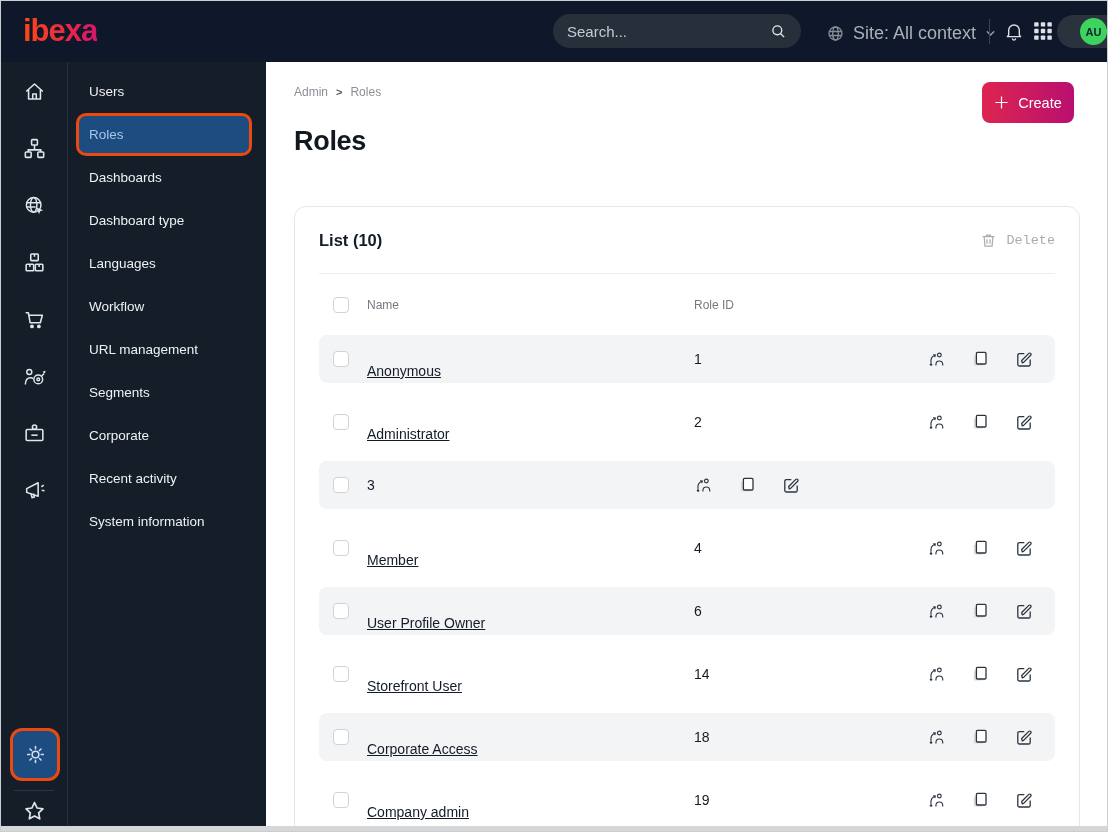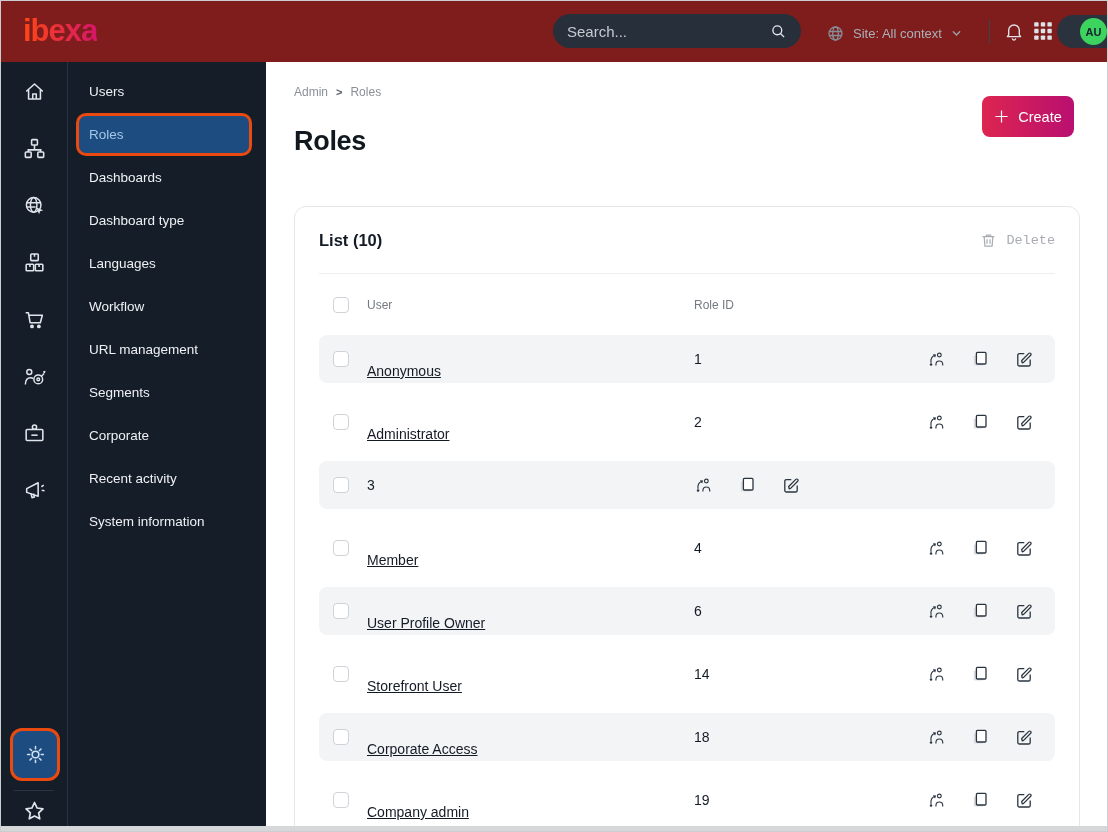--- a/index.html
+++ b/index.html
@@ -2,29 +2,29 @@
 <html><head>
 <meta charset="utf-8">
 <style>
   * { margin:0; padding:0; box-sizing:border-box; }
   html,body { width:1108px; height:832px; }
   body { font-family:"Liberation Sans", sans-serif; background:#fff; }
   .screen { position:relative; width:1108px; height:832px; border:1px solid #cbcdd0; overflow:hidden; background:#fff; }
   .bottom-frame { position:absolute; left:0; right:0; bottom:0; height:5px; background:#d6d7d8; z-index:60; }
 
   
-  .topbar { position:absolute; left:0; top:0; width:100%; height:61px; background:#7f1d1d; z-index:10; }
+  .topbar { position:absolute; left:0; top:0; width:100%; height:61px; background:#0f172a; z-index:10; }
   .logo { position:absolute; left:22px; top:12px; font-size:31px; font-weight:bold; letter-spacing:-1px;
           background:linear-gradient(90deg,#ff4713,#d6156b); -webkit-background-clip:text; background-clip:text; color:transparent; cursor:pointer; }
   .search { position:absolute; left:552px; top:13px; width:248px; height:34px; background:#272f3a; border-radius:17px;
             display:flex; align-items:center; padding:0 14px; }
   .search input { flex:1; background:transparent; border:none; outline:none; color:#dfe3e8; font-size:15px; font-family:inherit; }
   .search input::placeholder { color:#c6cbd2; }
   .search .sicon { color:#e3e7ec; width:17px; height:17px; cursor:pointer; }
-  .site { position:absolute; left:826px; top:0; height:64px; display:flex; align-items:center; gap:9px; color:#a9b0b8; font-size:13px; cursor:pointer;justify-content:space-between; }
+  .site { position:absolute; left:826px; top:0; height:64px; display:flex; align-items:center; gap:9px; color:#a9b0b8; font-size:18px; cursor:pointer;justify-content:space-between; }
   .site .gicon { color:#868d96; width:17px; height:17px; }
   .chev { width:11px; height:11px; color:#9aa1aa; }
   .tb-div { position:absolute; left:988px; top:18px; width:1px; height:25px; background:#3a434f; }
   .tb-btn { position:absolute; top:19px; width:22px; height:22px; color:#dfe3e8; cursor:pointer; }
   .bell { left:1002px; } .grid9 { left:1031px; }
   .avatar-pill { position:absolute; left:1056px; top:14px; height:33px; border-radius:17px; background:#2a323d;
                  display:flex; align-items:center; padding:3px 6px 3px 3px; gap:3px; cursor:pointer; }
   .avatar { width:27px; height:27px; border-radius:50%; background:#3dd35f; color:#15222f; font-size:11px; font-weight:bold;
             display:flex; align-items:center; justify-content:center;margin-left:20px; }
 
@@ -43,21 +43,21 @@
   .menu { position:absolute; left:67px; top:61px; bottom:0; width:198px; background:#151d28; padding-top:8px; z-index:5; }
   .menu-item { height:43px; display:flex; align-items:center; padding-left:21px; color:#eef1f4; font-size:13.5px; cursor:pointer; }
   .menu-item.selected { margin:0 14px 0 8px; padding-left:10px; background:#1d4d80; border:3px solid #ea4a0f;
                         border-radius:10px; color:#a4c6e9; }
 
   
   .main { position:absolute; left:265px; top:61px; right:0; bottom:0; background:#fff; overflow:hidden; }
   .breadcrumb { position:absolute; left:28px; top:23px; font-size:12px; color:#8a8f95; display:flex; gap:8px; align-items:center; }
   .breadcrumb .sep { color:#565d64; font-size:11px; font-weight:bold; }
   .breadcrumb .bc { cursor:pointer; }
-  .create-btn { position:absolute; right:33px; top:34px; width:92px; height:41px; border:none; border-radius:8px;
+  .create-btn { position:absolute; right:33px; top:20px; width:92px; height:41px; border:none; border-radius:8px;
                 background:linear-gradient(90deg,#dd2550,#b90f70); color:#fff; font-size:14.5px; font-family:inherit;
                 display:flex; align-items:center; justify-content:center; gap:9px; cursor:pointer; }
   .create-btn svg { width:15px; height:15px; }
   .page-title { position:absolute; left:28px; top:64px; font-size:27px; font-weight:bold; color:#11181f; letter-spacing:-0.3px; }
 
   .card { position:absolute; left:28px; top:144px; width:786px; height:700px; background:#fff;
           border:1px solid #e5e7ea; border-radius:12px; padding:0 24px; }
   .card-head { height:67px; display:flex; align-items:center; justify-content:space-between; border-bottom:1px solid #eceef0; }
   .card-title { font-size:16.5px; font-weight:bold; color:#131b26; }
   .delete-btn { display:flex; align-items:center; gap:9px; color:#a9adb3; font-size:13.5px; cursor:pointer; background:none; border:none; font-family:Liberation Mono, monospace; }
@@ -309,21 +309,21 @@
         <button class="delete-btn">
           <svg viewBox="0 0 18 18">
               <use href="#i-trash"></use>
             </svg>
           <span>Delete</span>
         </button>
       </div>
 
       <div class="thead">
         <input type="checkbox" class="cb" style="">
-        <span>User</span>
+        <span>Name</span>
         <span>Role ID</span>
         <span></span>
       </div>
 
       <div class="row alt">
         <input type="checkbox" class="cb" style="">
         <a class="rname">Anonymous</a>
         <span>1</span>
         <span class="acts">
             <svg class="act" viewBox="0 0 20 20">

